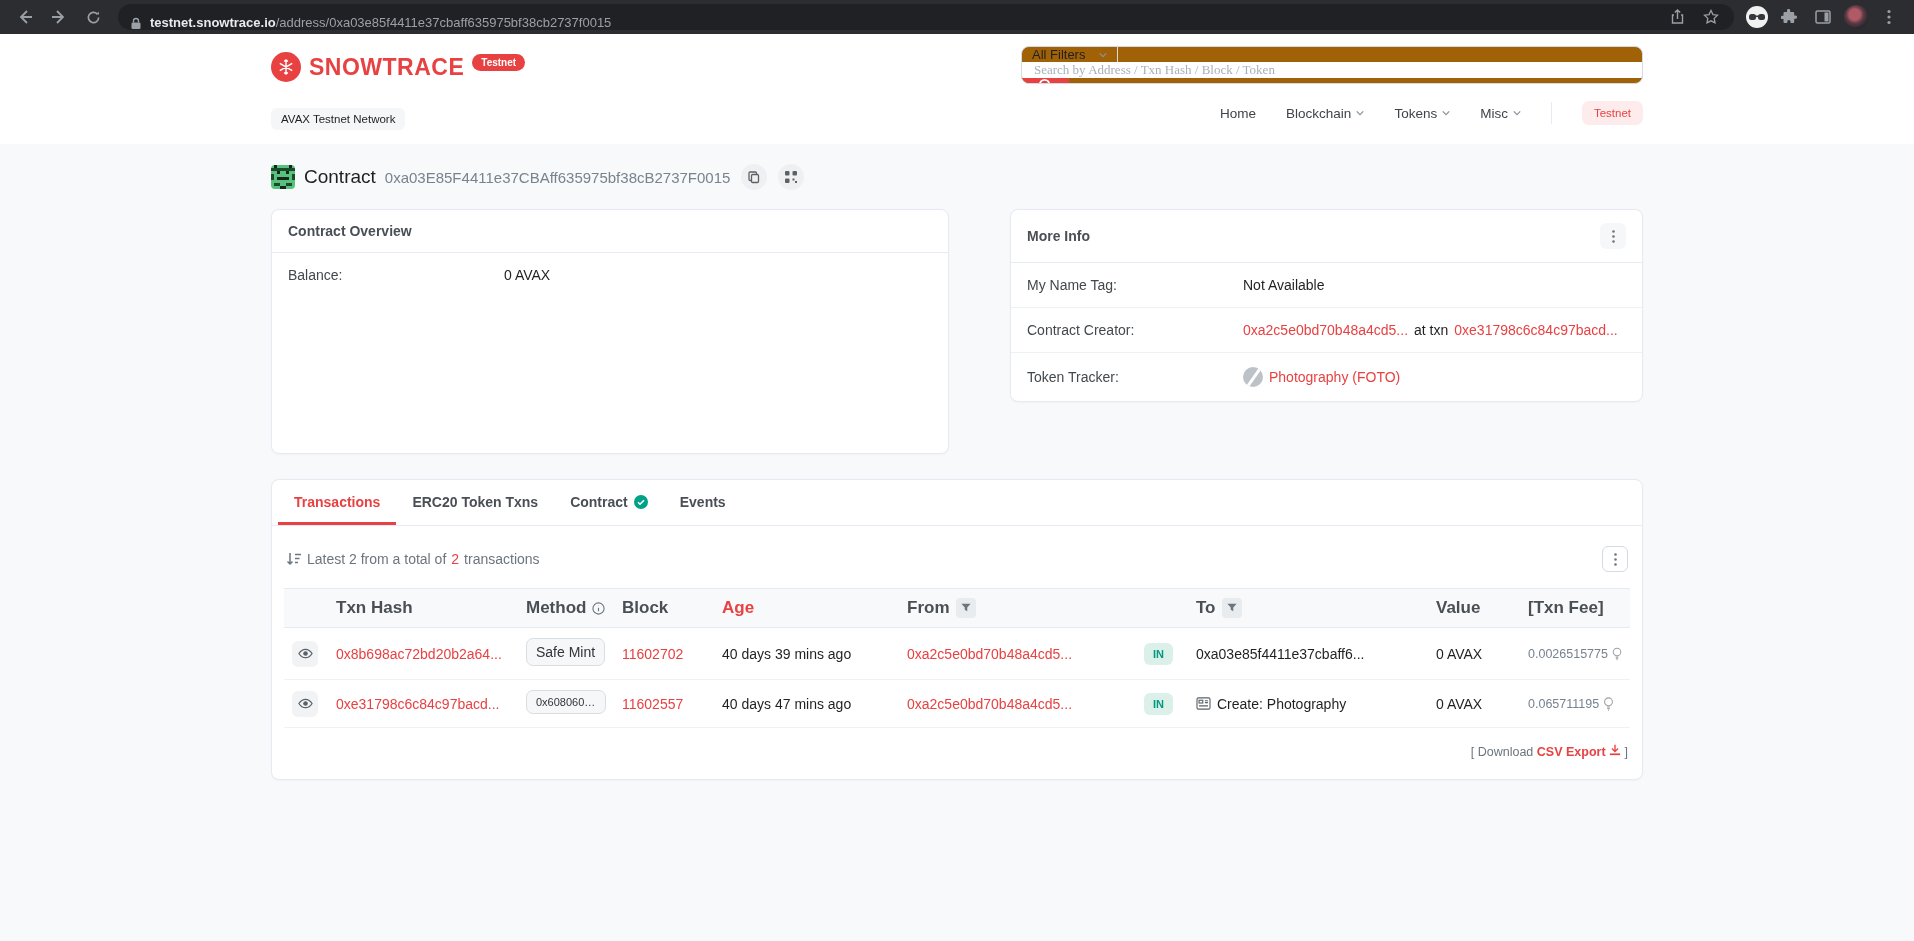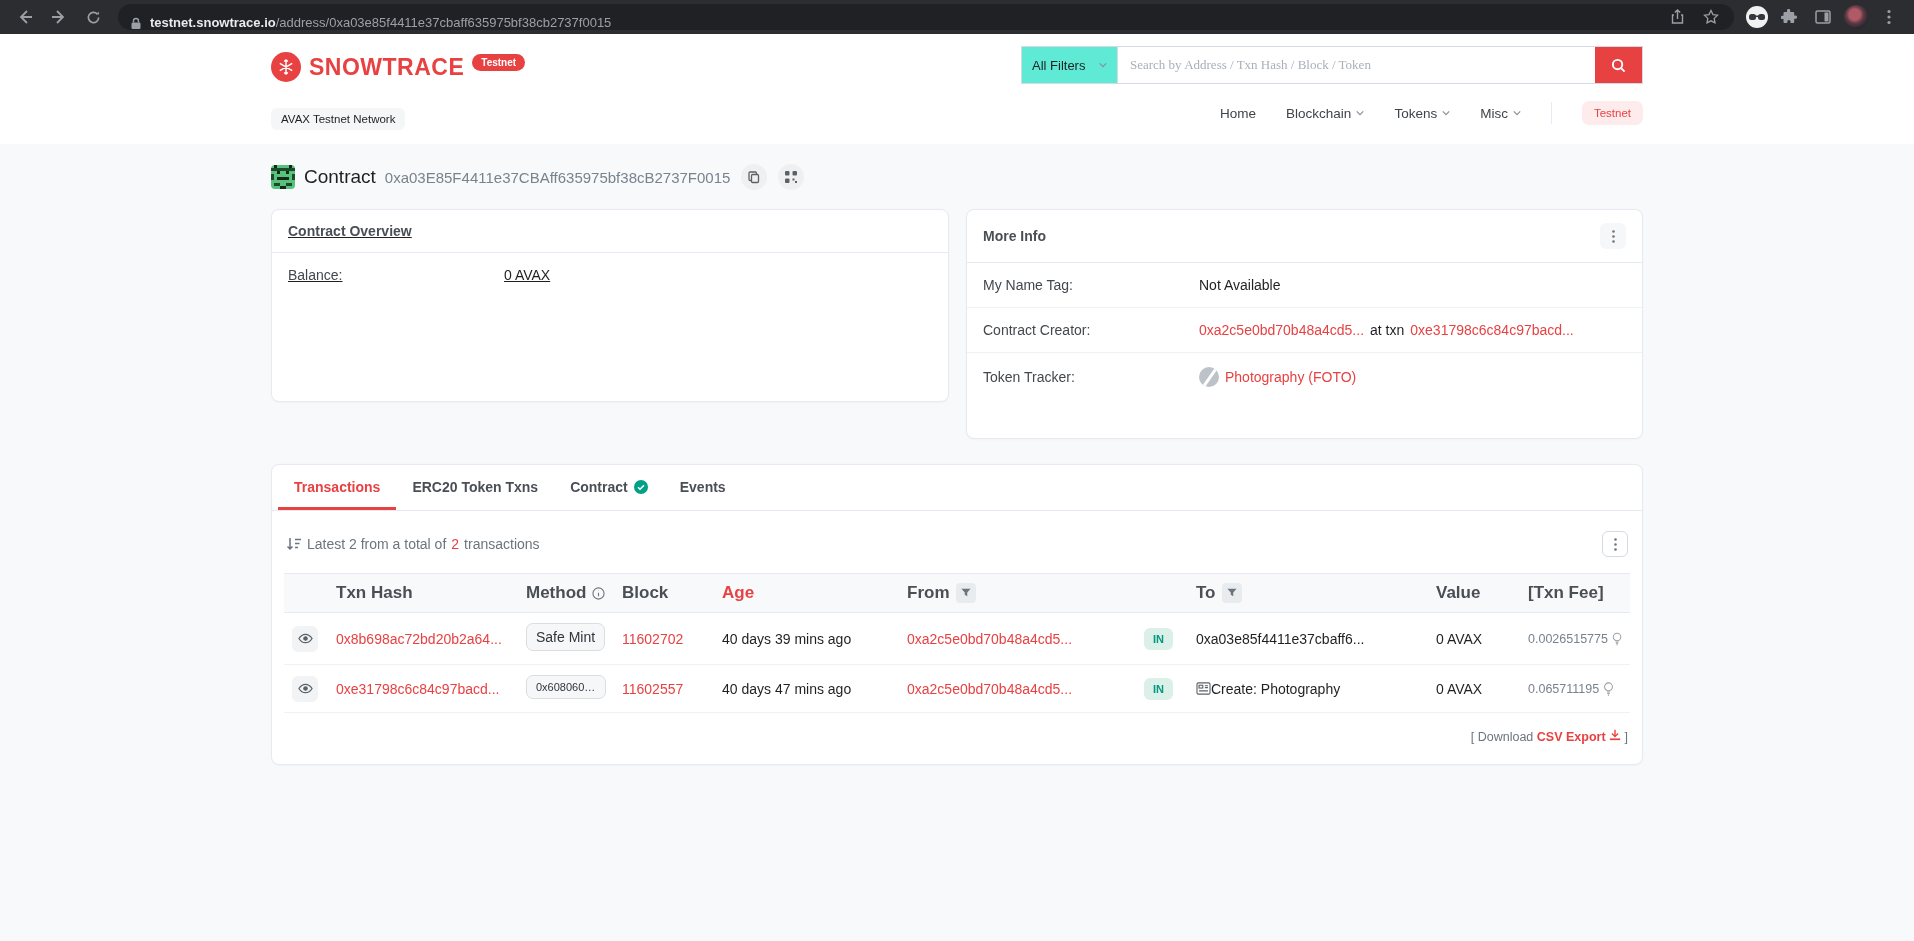--- a/index.html
+++ b/index.html
@@ -26,22 +26,22 @@
   .header-inner { width:1372px; margin:0 auto; display:flex; justify-content:space-between; }
   .logo-row { display:flex; align-items:flex-start; gap:8px; padding-top:6px; }
   .logo-mark { width:30px; height:30px; border-radius:50%; background:#e84142; display:flex;
     align-items:center; justify-content:center; }
   .brand { font-size:23px; font-weight:800; color:#e84142; letter-spacing:.5px; line-height:30px; }
   .brand-badge { background:#e84142; color:#fff; font-size:10px; font-weight:700;
     padding:3px 9px; border-radius:10px; margin-top:2px; }
   .network-pill { display:inline-block; margin-top:26px; background:#f5f6f7; border-radius:6px;
     padding:5px 10px; font-size:11.5px; color:#1e2022; }
   .header-right { display:flex; flex-direction:column; align-items:flex-end; }
-  .search-bar { display:flex; width:622px; height:38px; border:1px solid #d5dae2; border-radius:0;
-    overflow:hidden; background:#5eead4; }
+  .search-bar { display:flex; width:622px; height:38px; border:1px solid #d5dae2; border-radius:8px;
+    overflow:hidden; background:#a16207;flex-direction:column; }
   .filter-select { width:96px; display:flex; align-items:center; justify-content:space-between;
     padding:0 10px; font-size:13px; color:#1e2022; border-right:1px solid #d5dae2; cursor:pointer; }
   .search-input { flex:1; border:none; outline:none; padding:0 12px; font-size:13px;
     font-family:Liberation Serif, serif; color:#1e2022; }
   .search-input::placeholder { color:#a8b0b9; }
   .search-btn { width:47px; background:#e84142; border:none; display:flex; align-items:center;
     justify-content:center; cursor:pointer; }
   .main-nav { display:flex; align-items:center; gap:30px; margin-top:17px; font-size:13.5px; color:#3e444a; }
   .nav-item { display:flex; align-items:center; gap:5px; cursor:pointer; }
   .nav-divider { width:1px; height:22px; background:#e7eaf3; }
@@ -54,22 +54,22 @@
   .title-row { display:flex; align-items:center; gap:9px; padding:4px 0 2px; }
   .blockie { width:24px; height:24px; border-radius:4px; overflow:hidden; }
   .page-title { font-size:19px; color:#1e2022; }
   .page-address { font-size:15px; color:#77838f; }
   .round-btn { width:26px; height:26px; border-radius:50%; background:#eef0f2; border:none;
     display:flex; align-items:center; justify-content:center; cursor:pointer; margin-left:2px; }
 
   .cards-row { display:flex; gap:17px; margin-top:17px; }
   .card { background:#fff; border:1px solid #e7eaf3; border-radius:8px;
     box-shadow:0 .5px 2px rgba(0,0,0,.03); }
-  .card-overview { width:678px; height:193px;text-decoration:underline; }
-  .card-moreinfo { flex:1; height:230px; }
+  .card-overview { width:678px; height:245px; }
+  .card-moreinfo { flex:1; height:193px;margin-left:44px; }
   .card-header { display:flex; align-items:center; justify-content:space-between;
     padding:13px 16px; border-bottom:1px solid #e7eaf3; }
   .card-title { font-size:14px; font-weight:700; color:#4a4f55; }
   .sq-btn { width:26px; height:26px; border-radius:6px; background:#f6f7f8; border:none;
     display:flex; align-items:center; justify-content:center; cursor:pointer; }
   .info-row { display:flex; align-items:center; padding:14px 16px; }
   .info-row + .info-row { border-top:1px solid #eef1f6; }
   .info-label { width:216px; flex:0 0 auto; color:#43484d; }
   .info-value { color:#1e2022; display:flex; align-items:center; gap:6px; flex-wrap:wrap; }
   .red-link { color:#e84142; text-decoration:none; cursor:pointer; }
@@ -101,21 +101,21 @@
   .filter-chip { width:20px; height:20px; border-radius:4px; background:#e9ecef; border:none;
     display:flex; align-items:center; justify-content:center; cursor:pointer; }
   .eye-btn { width:26px; height:26px; border-radius:6px; background:#f1f3f5; border:none;
     display:flex; align-items:center; justify-content:center; cursor:pointer; }
   .method-badge { display:inline-block; background:#f6f7f8; border:1px solid #d9dee3; border-radius:7px;
     padding:5px 9px; font-size:14px; color:#30353a; max-width:100%; overflow:hidden;
     text-overflow:ellipsis; white-space:nowrap; }
   .in-badge { display:inline-block; background:#dcf0ea; color:#02977e; font-size:11px; font-weight:700;
     padding:5px 9px; border-radius:6px; }
   .fee { font-size:12.5px; color:#77838f; display:flex; align-items:center; gap:4px; }
-  .to-cell { display:flex; align-items:center; }
+  .to-cell { display:flex; align-items:center; gap:6px; }
   .csv-row { text-align:right; padding:16px 2px 20px; font-size:12.5px; color:#6c757d; }
   .csv-row .csv-link { color:#e84142; font-weight:700; cursor:pointer; }
   .chev { display:inline-block; width:8px; height:8px; }
 </style>
 </head>
 <body>
 
 <div class="browser-bar">
   <div class="bb-btn">
     <svg width="16" height="16" viewBox="0 0 16 16" fill="none" stroke="#9aa0a6" stroke-width="1.8">

